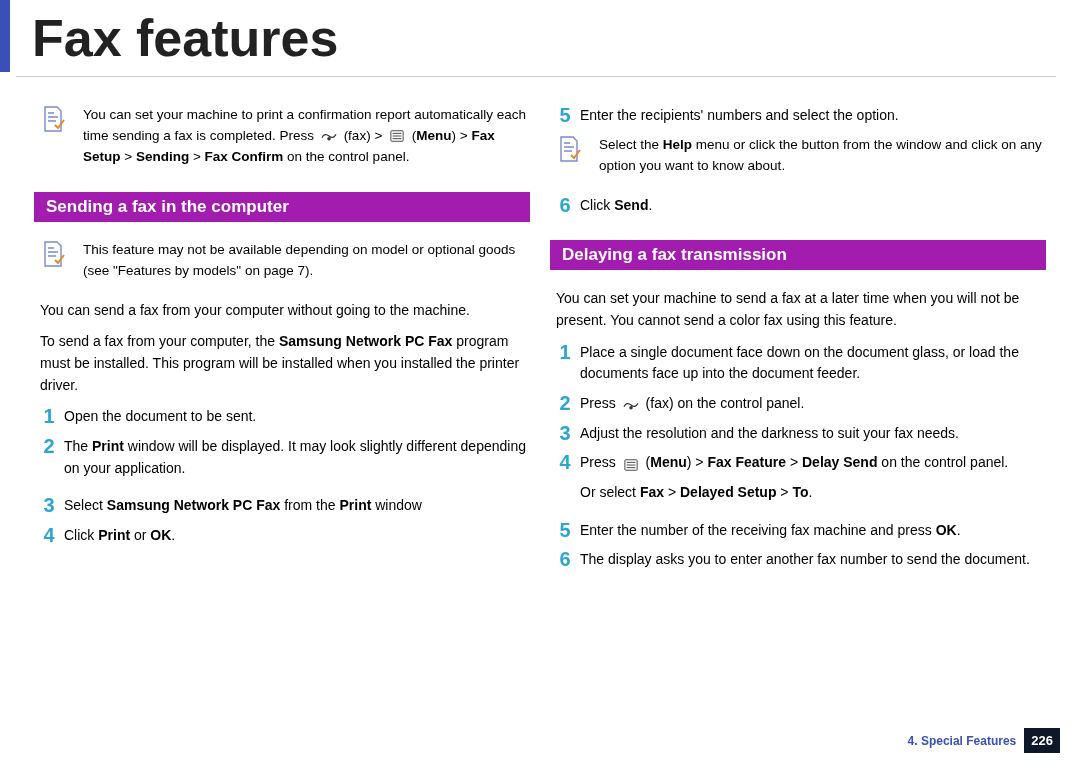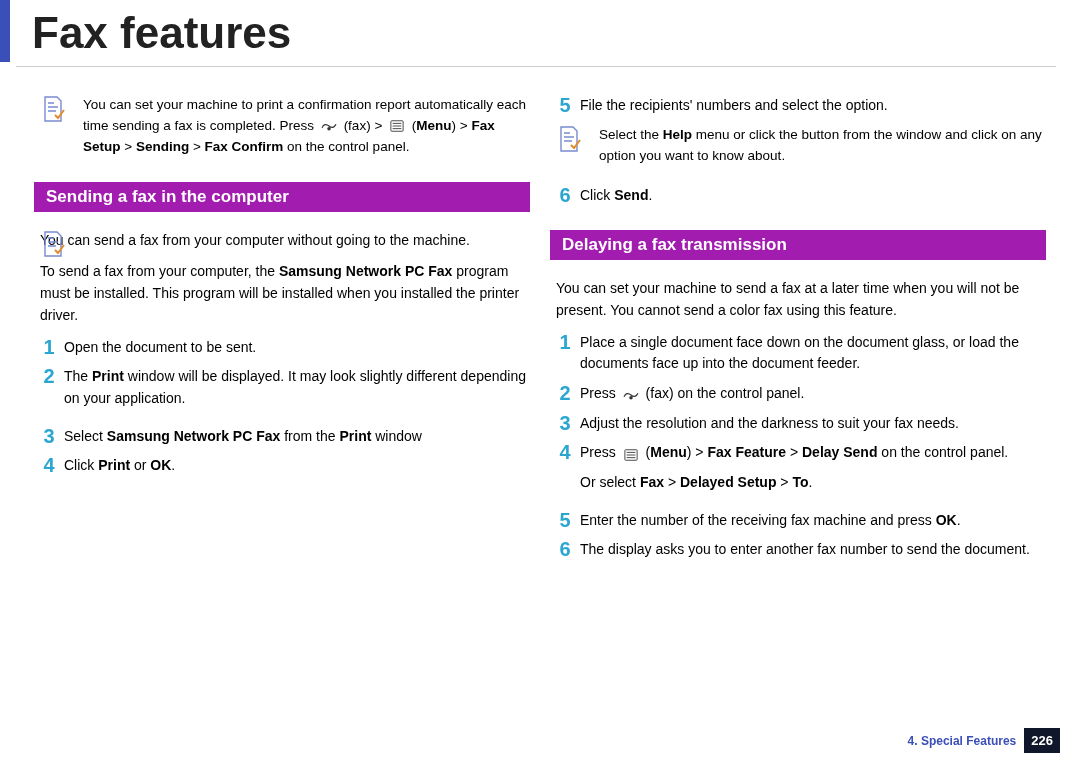--- a/index.html
+++ b/index.html
@@ -9,21 +9,21 @@
     height: 763px;
     font-family: Arial, Helvetica, sans-serif;
     background: #fff;
     position: relative;
     overflow: hidden;
     color: #000;
   }
   .page-title {
     font-family: "Segoe UI", Arial, sans-serif;
     font-weight: 700;
-    font-size: 44px;
+    font-size: 52px;
     color: #222;
     padding: 8px 0 4px 22px;
     border-left: 10px solid #3b4fb8;
   }
   .title-underline {
     height: 1px;
     background: #ccc;
     width: 1040px;
     margin: 4px 0 20px 16px;
   }
@@ -151,20 +151,21 @@
     <div class="section-bar">Sending a fax in the computer</div>
 
     <div class="note-box">
       <span class="note-icon">
         <svg viewBox="0 0 24 28">
             <path d="M4 2 L16 2 L20 6 L20 26 L4 26 Z" fill="none" stroke="#7a8ad0" stroke-width="1.4"></path>
             <path d="M7 8 L13 8 M7 12 L17 12 M7 16 L15 16" stroke="#7a8ad0" stroke-width="1.4"></path>
             <path d="M14 20 L17 23 L23 15" stroke="#e08a2a" stroke-width="2" fill="none"></path>
           </svg>
       </span>
+      <span>This feature may not be available depending on model or optional goods (see "Features by models" on page 7).</span>
     </div>
 
     <div class="body-text">You can send a fax from your computer without going to the machine.</div>
 
     <div class="body-text">
       <span>To send a fax from your computer, the </span><span class="strong">Samsung Network PC Fax</span><span> program must be installed. This program will be installed when you installed the printer driver.</span>
     </div>
 
     <div class="step">
       <div class="step-num">1</div>
@@ -191,21 +192,21 @@
         <span>Click </span><span class="strong">Print</span><span> or </span><span class="strong">OK</span><span>.</span>
       </div>
     </div>
 
   </div>
 
   <div class="col">
 
     <div class="step">
       <div class="step-num">5</div>
-      <div class="step-body">File the recipients' numbers and select the option.</div>
+      <div class="step-body">Enter the recipients' numbers and select the option.</div>
     </div>
 
     <div class="note-box">
       <span class="note-icon">
         <svg viewBox="0 0 24 28">
             <path d="M4 2 L16 2 L20 6 L20 26 L4 26 Z" fill="none" stroke="#7a8ad0" stroke-width="1.4"></path>
             <path d="M7 8 L13 8 M7 12 L17 12 M7 16 L15 16" stroke="#7a8ad0" stroke-width="1.4"></path>
             <path d="M14 20 L17 23 L23 15" stroke="#e08a2a" stroke-width="2" fill="none"></path>
           </svg>
       </span>

